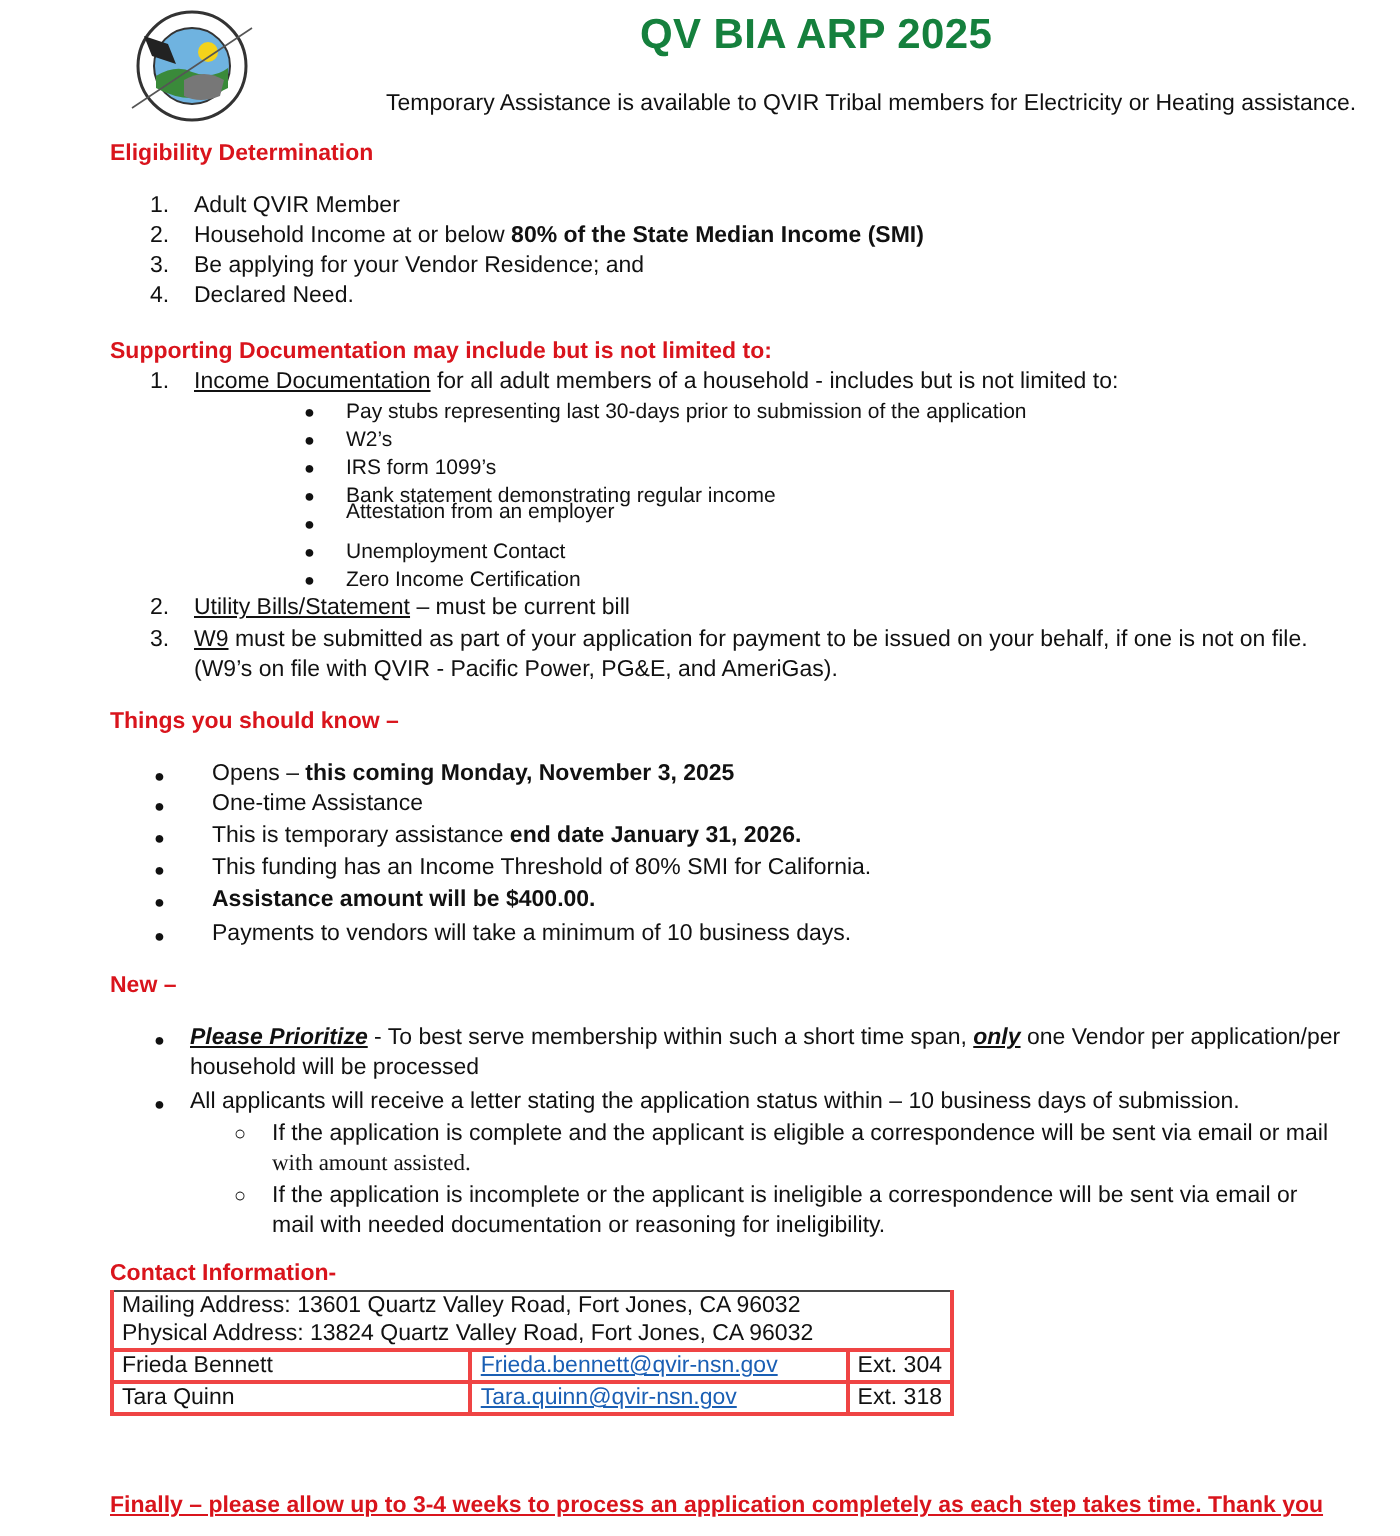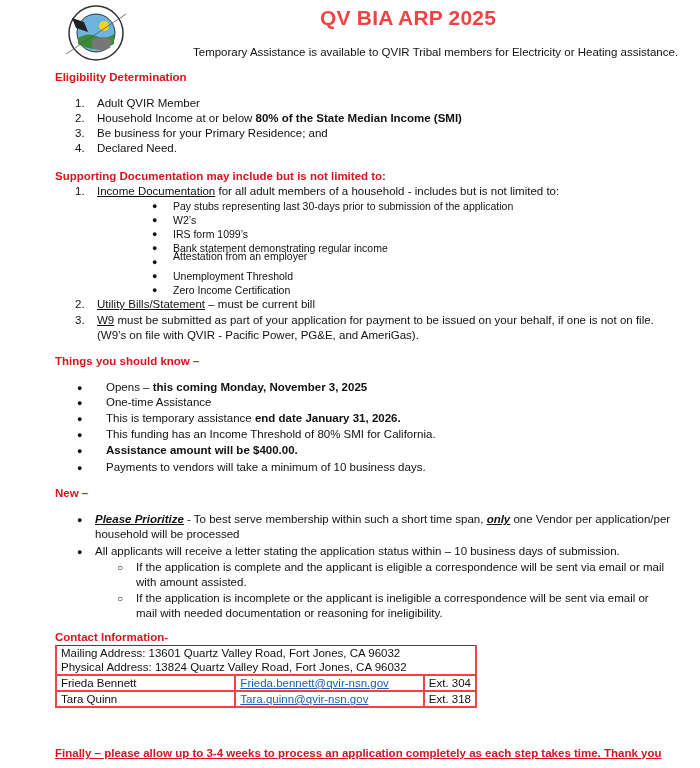--- a/index.html
+++ b/index.html
@@ -2,21 +2,21 @@
 <html><head>
 <meta charset="utf-8">
 <style>
   html, body { margin: 0; padding: 0; background: #ffffff; }
   body {
     width: 700px; height: 768px; overflow: hidden; position: relative;
     font-family: "Liberation Sans", sans-serif; color: #111; font-size: 11.5px;
   }
   .abs { position: absolute; }
   .logo { left: 62px; top: 4px; width: 68px; height: 58px; }
-  .title { left: 320px; top: 6px; font-size: 21px; font-weight: bold; color: #ef4444; letter-spacing: 0.2px; }
+  .title { left: 320px; top: 6px; font-size: 21px; font-weight: bold; color: #15803d; letter-spacing: 0.2px; }
   .subtitle { left: 145px; top: 46px; font-size: 11.5px; margin-left: 48px; }
   .red-head { color: #d9141c; font-weight: bold; font-size: 11.5px; }
   .row { position: absolute; white-space: nowrap; font-size: 11.5px; line-height: 14px; }
   .num { display: inline-block; width: 22px; }
   .bul { position: absolute; font-size: 9px; }
   .b { font-weight: bold; }
   .u { text-decoration: underline; }
   .bi { font-weight: bold; font-style: italic; text-decoration: underline; }
   .small { font-size: 10.5px; }
   table.contact {
@@ -45,38 +45,38 @@
     <path d="M10 14 L22 18 L26 28 L14 24 Z" fill="#222"></path>
     <line x1="4" y1="50" x2="64" y2="10" stroke="#555" stroke-width="0.8"></line>
   </svg>
 </div>
 <div class="abs title">QV BIA ARP 2025</div>
 <div class="abs subtitle">Temporary Assistance is available to QVIR Tribal members for Electricity or Heating assistance.</div>
 
 <div class="abs red-head" style="left:55px; top:71px;">Eligibility Determination</div>
 <div class="row" style="left:75px; top:96px;"><span class="num">1.</span><span>Adult QVIR Member</span></div>
 <div class="row" style="left:75px; top:111px;"><span class="num">2.</span><span>Household Income at or below </span><span class="b">80% of the State Median Income (SMI)</span></div>
-<div class="row" style="left:75px; top:126px;"><span class="num">3.</span><span>Be business for your Primary Residence; and</span></div>
+<div class="row" style="left:75px; top:126px;"><span class="num">3.</span><span>Be applying for your Vendor Residence; and</span></div>
 <div class="row" style="left:75px; top:141px;"><span class="num">4.</span><span>Declared Need.</span></div>
 
 <div class="abs red-head" style="left:55px; top:170px;">Supporting Documentation may include but is not limited to:</div>
 <div class="row" style="left:75px; top:184px;"><span class="num">1.</span><span class="u">Income Documentation</span><span> for all adult members of a household - includes but is not limited to:</span></div>
 
 <div class="bul" style="left:152px; top:201px;">●</div>
 <div class="row small" style="left:173px; top:199px;">Pay stubs representing last 30-days prior to submission of the application</div>
 <div class="bul" style="left:152px; top:215px;">●</div>
 <div class="row small" style="left:173px; top:213px;">W2’s</div>
 <div class="bul" style="left:152px; top:229px;">●</div>
 <div class="row small" style="left:173px; top:227px;">IRS form 1099’s</div>
 <div class="bul" style="left:152px; top:243px;">●</div>
 <div class="row small" style="left:173px; top:241px;">Bank statement demonstrating regular income</div>
 <div class="bul" style="left:152px; top:257px;">●</div>
 <div class="row small" style="left:173px; top:249px;">Attestation from an employer</div>
 <div class="bul" style="left:152px; top:271px;">●</div>
-<div class="row small" style="left:173px; top:269px;">Unemployment Threshold</div>
+<div class="row small" style="left:173px; top:269px;">Unemployment Contact</div>
 <div class="bul" style="left:152px; top:285px;">●</div>
 <div class="row small" style="left:173px; top:283px;">Zero Income Certification</div>
 
 <div class="row" style="left:75px; top:297px;"><span class="num">2.</span><span class="u">Utility Bills/Statement</span><span> – must be current bill</span></div>
 <div class="row" style="left:75px; top:313px;"><span class="num">3.</span><span class="u">W9</span><span> must be submitted as part of your application for payment to be issued on your behalf, if one is not on file.</span></div>
 <div class="row" style="left:97px; top:328px;">(W9’s on file with QVIR - Pacific Power, PG&amp;E, and AmeriGas).</div>
 
 <div class="abs red-head" style="left:55px; top:355px;">Things you should know –</div>
 <div class="bul" style="left:77px; top:383px;">●</div>
 <div class="row" style="left:106px; top:380px;"><span>Opens – </span><span class="b">this coming Monday, November 3, 2025</span></div>
@@ -93,21 +93,21 @@
 
 <div class="abs red-head" style="left:55px; top:487px;">New –</div>
 <div class="bul" style="left:77px; top:515px;">●</div>
 <div class="row" style="left:95px; top:512px;"><span class="bi">Please Prioritize</span><span> - To best serve membership within such a short time span, </span><span class="bi">only</span><span> one Vendor per application/per</span></div>
 <div class="row" style="left:95px; top:527px;">household will be processed</div>
 <div class="bul" style="left:77px; top:547px;">●</div>
 <div class="row" style="left:95px; top:544px;">All applicants will receive a letter stating the application status within – 10 business days of submission.</div>
 
 <div class="bul" style="left:117px; top:562px; font-size:10px;">○</div>
 <div class="row" style="left:136px; top:560px;">If the application is complete and the applicant is eligible a correspondence will be sent via email or mail</div>
-<div class="row" style="left:136px; top:575px;">with amount assisted.</div>
+<div class="row" style="left:136px; top:575px;font-family:Liberation Serif, serif;">with amount assisted.</div>
 <div class="bul" style="left:117px; top:593px; font-size:10px;">○</div>
 <div class="row" style="left:136px; top:591px;">If the application is incomplete or the applicant is ineligible a correspondence will be sent via email or</div>
 <div class="row" style="left:136px; top:606px;">mail with needed documentation or reasoning for ineligibility.</div>
 
 <div class="abs red-head" style="left:55px; top:631px;">Contact Information-</div>
 <table class="contact">
   <tbody>
       <tr>
         <td colspan="3" class="addr">Mailing Address: 13601 Quartz Valley Road, Fort Jones, CA 96032</td>
       </tr>

